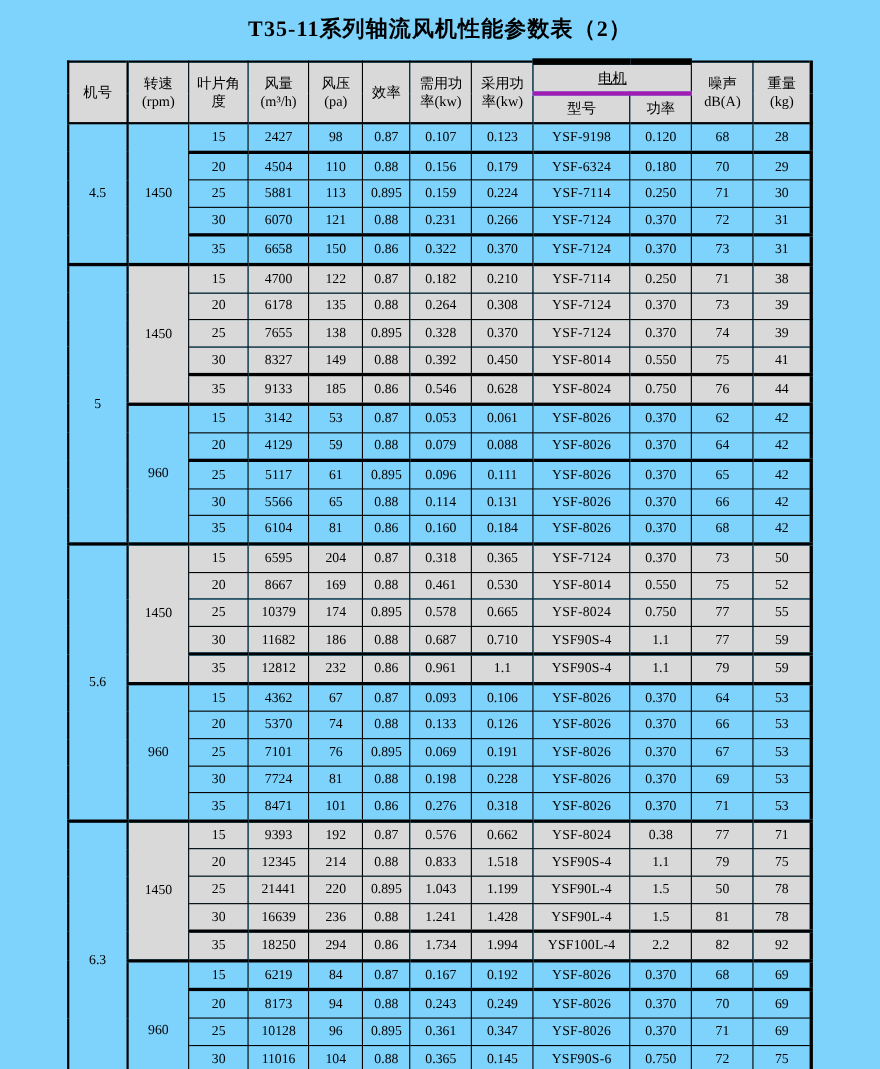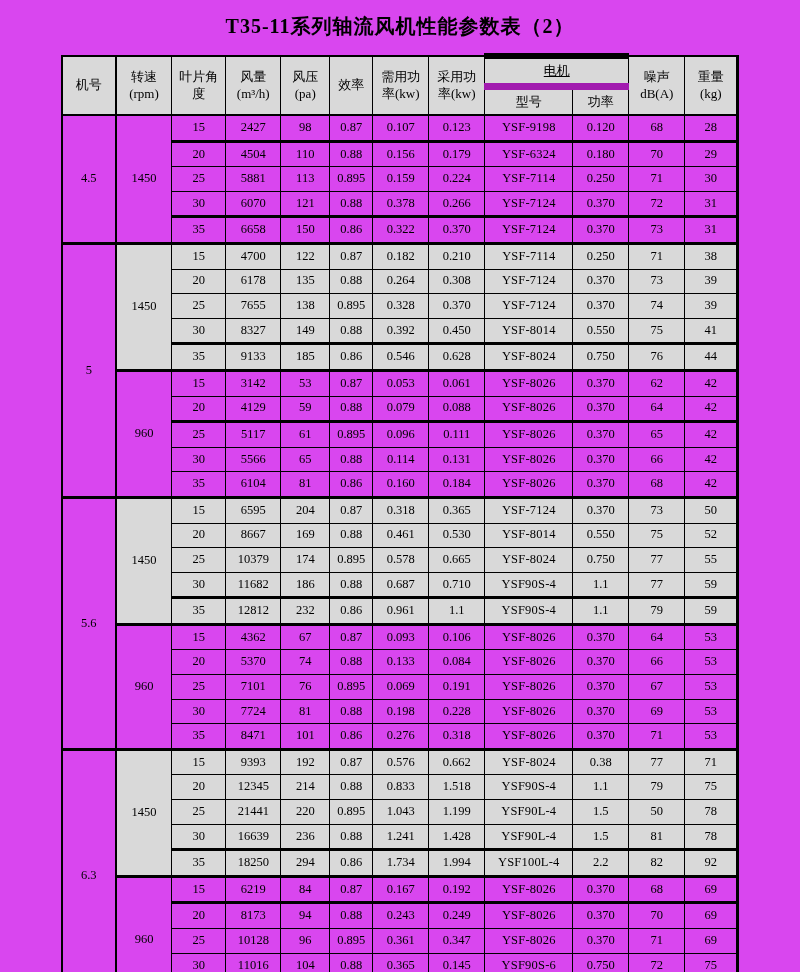--- a/index.html
+++ b/index.html
@@ -1,39 +1,39 @@
 <!DOCTYPE html>
 <html><head>
 <meta charset="utf-8">
 <style>
   html,body { margin:0; padding:0; }
   body {
     width:800px; height:972px; background:#ffffff;
     font-family:"Liberation Serif","DejaVu Serif",serif;
     color:#000;
   }
-  .page { width:800px; height:972px; overflow:hidden; background:#d946ef; }
+  .page { width:800px; height:972px; overflow:hidden; background:#7dd3fc; }
   .title {
     text-align:center; font-weight:bold; font-size:20px;
     padding-top:13px; margin-bottom:13px; letter-spacing:1px;
   }
   table.fan {
     border-collapse:collapse; table-layout:fixed;
     width:676px; margin:0 auto;
     border:2px solid #000; border-right:3px solid #000;
   }
   .fan th, .fan td {
     border:1px solid #000; text-align:center; vertical-align:middle;
     padding:0; font-weight:normal; overflow:hidden;
   }
   .fan thead th {
     background:#d9d9d9; font-size:13px; line-height:1.25; height:24px;
     border-bottom:2px solid #000;
   }
-  .fan thead th.th-motor-group { border-bottom:7px solid #a21caf; border-top:6px solid #000;text-decoration:underline; }
+  .fan thead th.th-motor-group { border-bottom:4px solid #a21caf; border-top:6px solid #000;text-decoration:underline; }
   .fan tbody td { font-size:12.5px; height:23.6px; line-height:1.1; }
   .br2 { border-right:2px solid #000 !important; }
   .sh  { background:#d9d9d9; }
   .tt  { border-top:3px solid #000 !important; }
   .fan td.model { letter-spacing:0.2px; }
 </style>
 </head>
 <body>
 
 <div class="page">
@@ -134,21 +134,21 @@
           <td class=" model">YSF-7114</td>
           <td class="">0.250</td>
           <td class="">71</td>
           <td class="">30</td>
         </tr>
         <tr>
           <td class="">30</td>
           <td class="">6070</td>
           <td class="">121</td>
           <td class="">0.88</td>
-          <td class="">0.378</td>
+          <td class="">0.231</td>
           <td class="">0.266</td>
           <td class=" model">YSF-7124</td>
           <td class="">0.370</td>
           <td class="">72</td>
           <td class="">31</td>
         </tr>
         <tr>
           <td class=" tt">35</td>
           <td class=" tt">6658</td>
           <td class=" tt">150</td>
@@ -357,21 +357,21 @@
           <td class=" tt">0.370</td>
           <td class=" tt">64</td>
           <td class=" tt">53</td>
         </tr>
         <tr>
           <td class="">20</td>
           <td class="">5370</td>
           <td class="">74</td>
           <td class="">0.88</td>
           <td class="">0.133</td>
-          <td class="">0.084</td>
+          <td class="">0.126</td>
           <td class=" model">YSF-8026</td>
           <td class="">0.370</td>
           <td class="">66</td>
           <td class="">53</td>
         </tr>
         <tr>
           <td class="">25</td>
           <td class="">7101</td>
           <td class="">76</td>
           <td class="">0.895</td>

